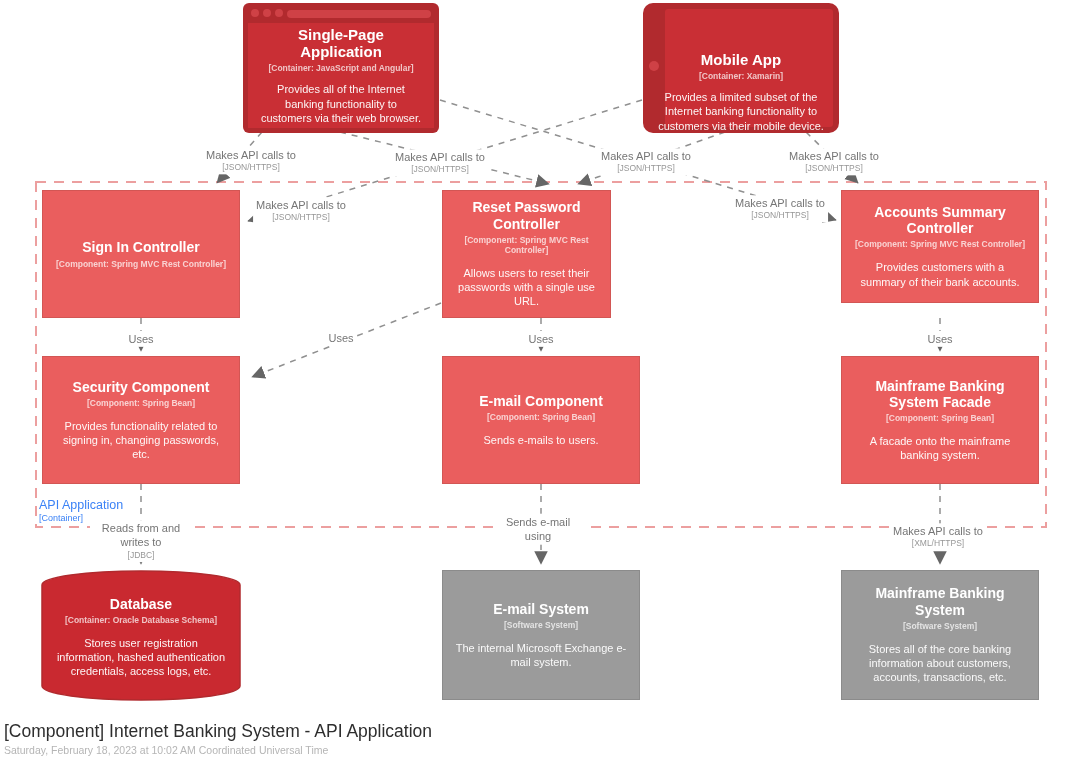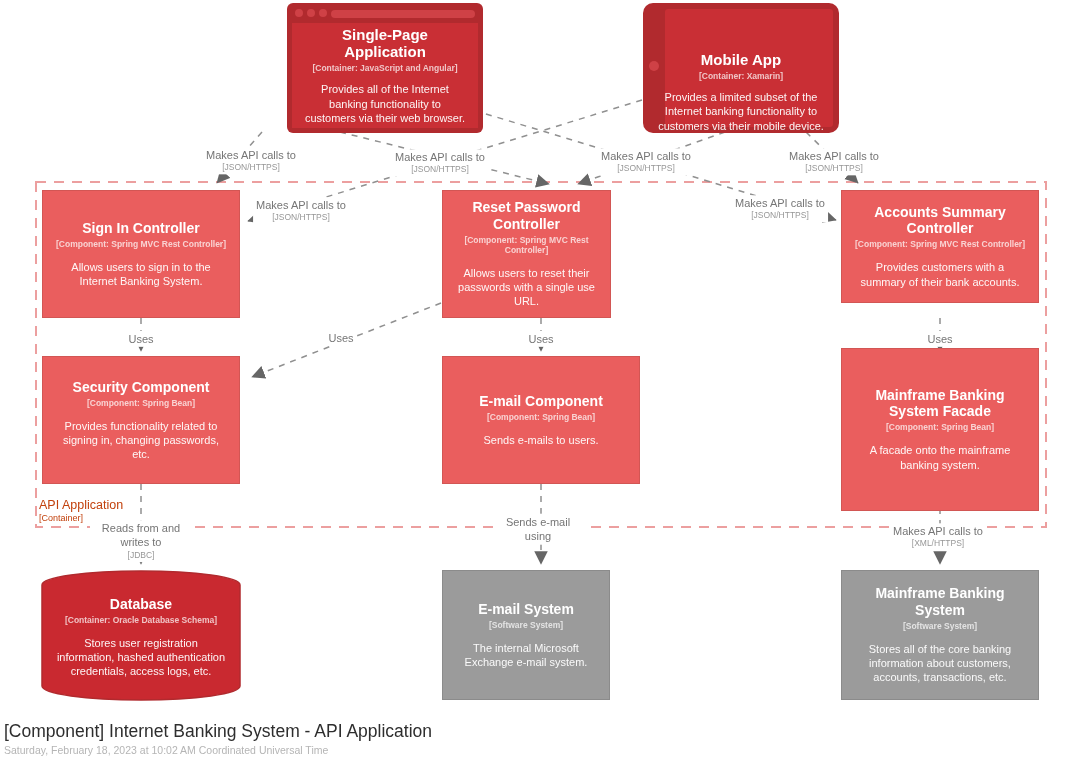--- a/index.html
+++ b/index.html
@@ -12,21 +12,21 @@
   .node{position:absolute;box-sizing:border-box;display:flex;flex-direction:column;
         align-items:center;justify-content:center;text-align:center;color:#fff;}
   .node .n-title{font-weight:bold;font-size:14px;line-height:1.15;padding:0 10px;}
   .node .n-meta{font-size:8.5px;color:rgba(255,255,255,0.72);margin-top:3px;font-weight:bold;}
   .node .n-desc{font-size:11px;line-height:1.3;margin-top:11px;padding:0 12px;
                 color:rgba(255,255,255,0.95);}
   .comp{background:#ea5e5e;border:1px solid #d25654;}
   .gray{background:#9b9b9b;border:1px solid #8b8b8b;}
 
   
-  .browser{background:#b12a2e;border-radius:6px;padding:0;display:block;margin-left:44px;}
+  .browser{background:#b12a2e;border-radius:6px;padding:0;display:block;}
   .b-chrome{position:absolute;left:0;top:0;right:0;height:20px;}
   .b-dot{position:absolute;top:6px;width:8px;height:8px;border-radius:50%;background:#cf4146;}
   .b-addr{position:absolute;top:7px;left:44px;right:8px;height:8px;border-radius:4px;background:#cf4146;}
   .b-body{position:absolute;left:5px;right:5px;top:20px;bottom:5px;background:#c92f35;
           display:flex;flex-direction:column;align-items:center;justify-content:center;text-align:center;}
 
   
   .tablet{background:#b12a2e;border-radius:10px;display:block;}
   .t-btn{position:absolute;left:6px;top:58px;width:10px;height:10px;border-radius:50%;background:#cf4146;}
   .t-screen{position:absolute;left:22px;top:6px;right:6px;bottom:6px;background:#c92f35;border-radius:3px;}
@@ -36,21 +36,21 @@
   
   .dbtext{background:transparent;}
 
   
   .rel{position:absolute;transform:translate(-50%,-50%);text-align:center;background:#ffffff;
        padding:1px 3px;font-size:11px;color:#757575;line-height:1.3;white-space:nowrap;}
   .rel.wrap{white-space:normal;}
   .rel .tech{font-size:8.5px;color:#979797;}
 
   
-  .boundary-label{position:absolute;left:39px;top:498px;text-align:left;color:#c2410c;}
+  .boundary-label{position:absolute;left:39px;top:498px;text-align:left;color:#3b82f6;}
   .boundary-label .bl-name{font-size:12.5px;}
   .boundary-label .bl-type{font-size:9px;margin-top:1px;}
 
   
   .diagram-title{position:absolute;left:4px;top:721px;font-size:17.5px;color:#2e2e2e;}
   .diagram-subtitle{position:absolute;left:4px;top:744px;font-size:10.5px;color:#b5b5b5;}
 </style>
 </head>
 <body>
 
@@ -104,21 +104,20 @@
     <div class="t-text">
       <div class="n-title" style="font-size:15px">Mobile App</div>
       <div class="n-meta">[Container: Xamarin]</div>
       <div class="n-desc" style="margin-top:9px">Provides a limited subset of the Internet banking functionality to customers via their mobile device.</div>
     </div>
   </div>
 
   <div class="node comp" style="left:42px;top:190px;width:198px;height:128px">
     <div class="n-title">Sign In Controller</div>
     <div class="n-meta">[Component: Spring MVC Rest Controller]</div>
-    <div class="n-desc">Allows users to sign in to the Internet Banking System.</div>
   </div>
 
   <div class="node comp" style="left:442px;top:190px;width:169px;height:128px">
     <div class="n-title">Reset Password Controller</div>
     <div class="n-meta">[Component: Spring MVC Rest Controller]</div>
     <div class="n-desc">Allows users to reset their passwords with a single use URL.</div>
   </div>
 
   <div class="node comp" style="left:841px;top:190px;width:198px;height:113px">
     <div class="n-title" style="padding:0 30px">Accounts Summary Controller</div>
@@ -131,33 +130,33 @@
     <div class="n-meta">[Component: Spring Bean]</div>
     <div class="n-desc">Provides functionality related to signing in, changing passwords, etc.</div>
   </div>
 
   <div class="node comp" style="left:442px;top:356px;width:198px;height:128px">
     <div class="n-title">E-mail Component</div>
     <div class="n-meta">[Component: Spring Bean]</div>
     <div class="n-desc">Sends e-mails to users.</div>
   </div>
 
-  <div class="node comp" style="left:841px;top:348px;width:198px;height:163px">
+  <div class="node comp" style="left:841px;top:356px;width:198px;height:128px">
     <div class="n-title" style="padding:0 30px">Mainframe Banking System Facade</div>
     <div class="n-meta">[Component: Spring Bean]</div>
     <div class="n-desc">A facade onto the mainframe banking system.</div>
   </div>
 
   <div class="node dbtext" style="left:42px;top:578px;width:198px;height:118px">
     <div class="n-title">Database</div>
     <div class="n-meta">[Container: Oracle Database Schema]</div>
     <div class="n-desc">Stores user registration information, hashed authentication credentials, access logs, etc.</div>
   </div>
 
-  <div class="node gray" style="left:442px;top:570px;width:168px;height:130px">
+  <div class="node gray" style="left:442px;top:570px;width:198px;height:130px">
     <div class="n-title">E-mail System</div>
     <div class="n-meta">[Software System]</div>
     <div class="n-desc">The internal Microsoft Exchange e-mail system.</div>
   </div>
 
   <div class="node gray" style="left:841px;top:570px;width:198px;height:130px">
     <div class="n-title" style="padding:0 30px">Mainframe Banking System</div>
     <div class="n-meta">[Software System]</div>
     <div class="n-desc">Stores all of the core banking information about customers, accounts, transactions, etc.</div>
   </div>

